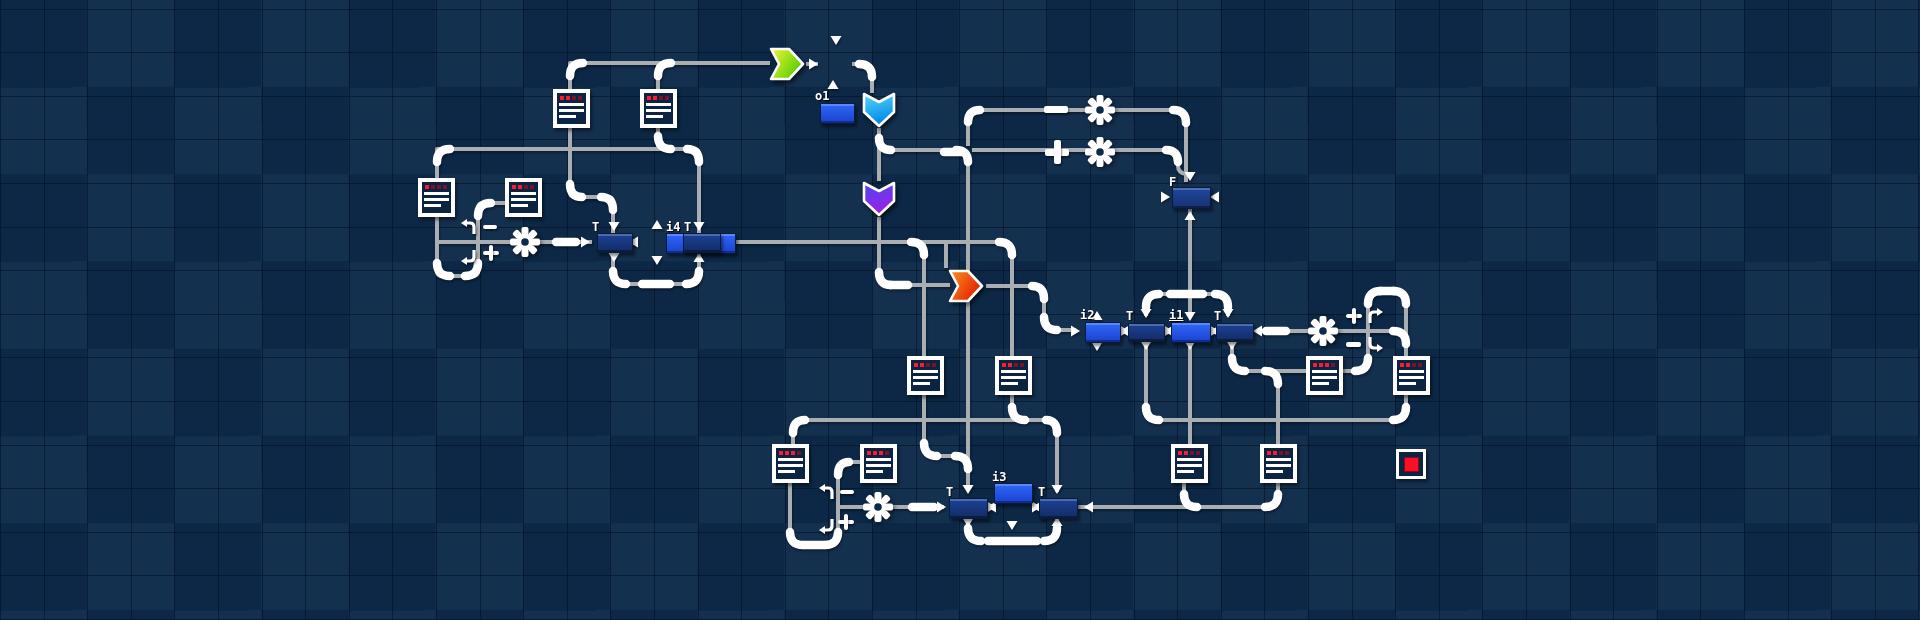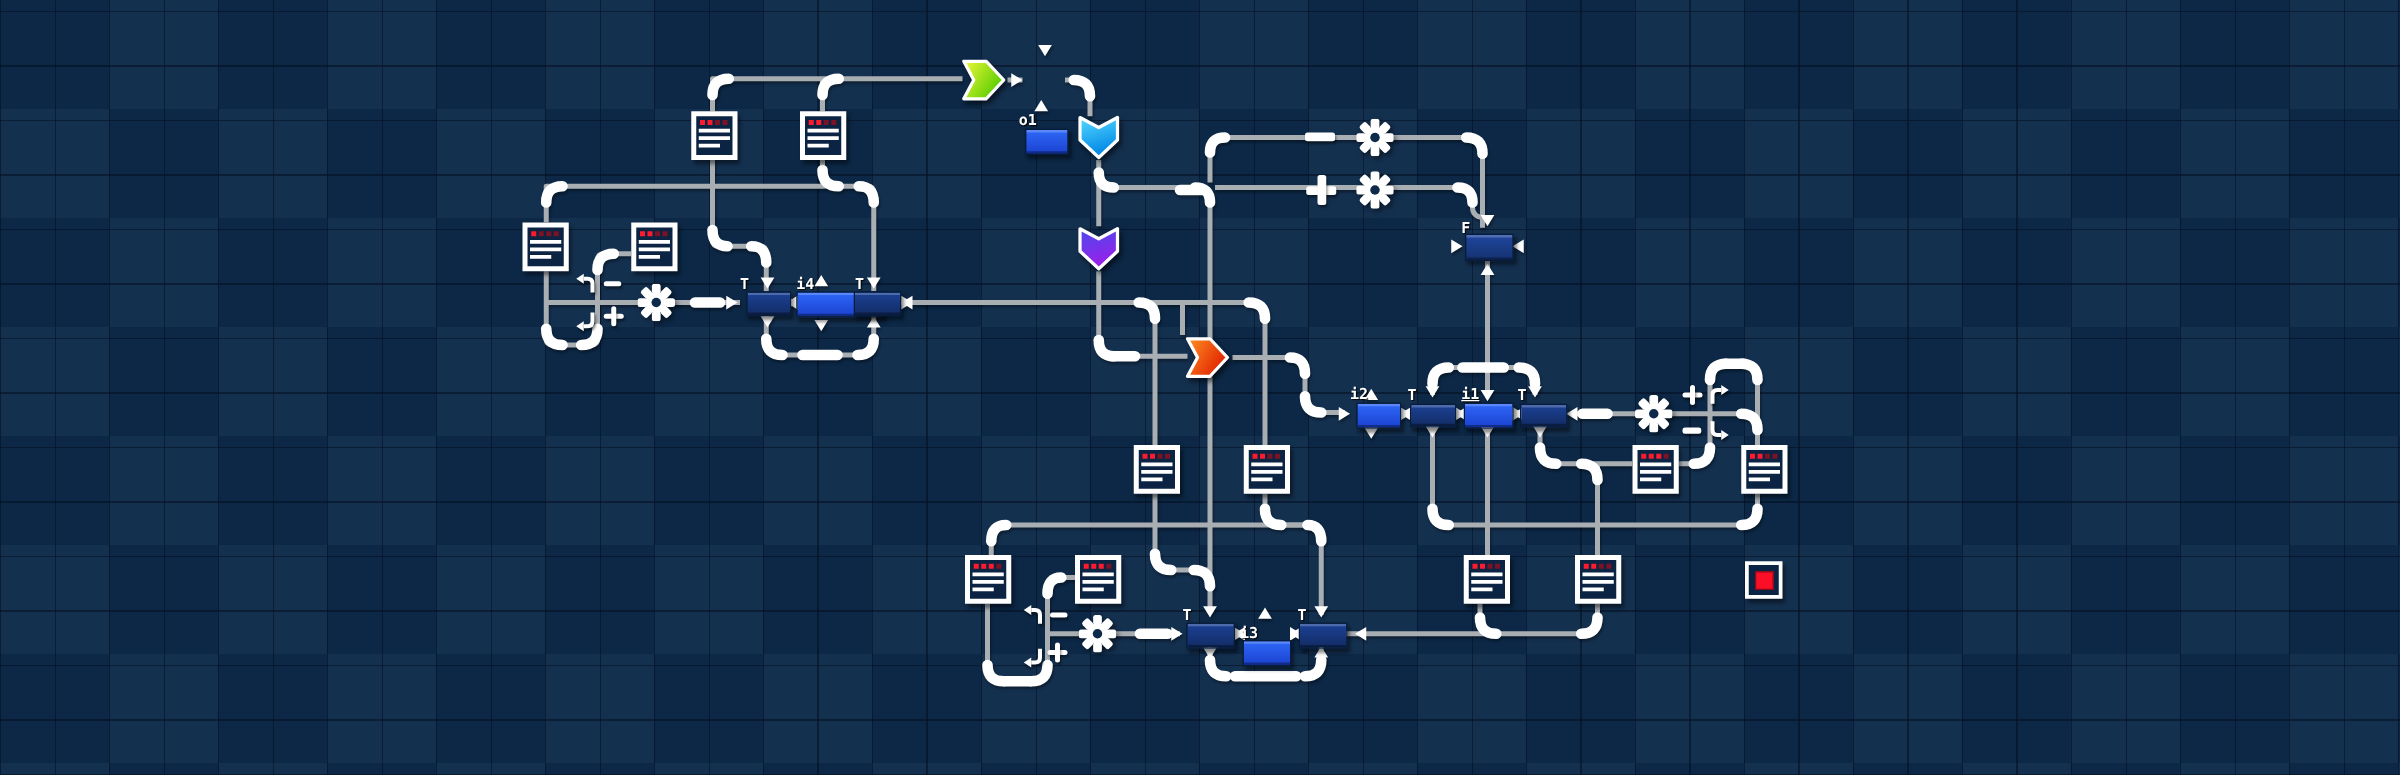--- a/index.html
+++ b/index.html
@@ -199,21 +199,21 @@
         <polygon points="1012,530 1006.5,521 1017.5,521"></polygon>
       </g>
   </svg>
   <div id="components">
       <div class="node" style="left: 820px; top: 55px; width: 33px; height: 19px; background: linear-gradient(rgb(47, 104, 248), rgb(27, 65, 207)); margin-top: 48px;">
         <span class="node-label" style="left: -6px; top: -14px;">o1</span>
       </div>
       <div class="node" style="left: 597px; top: 233px; width: 34px; height: 18px; background: linear-gradient(rgb(28, 66, 150), rgb(18, 43, 99));">
         <span class="node-label" style="left: -6px; top: -13px;">T</span>
       </div>
-      <div class="node" style="left: 637px; top: 233px; width: 40px; height: 19px; background: linear-gradient(rgb(47, 104, 248), rgb(27, 65, 207)); padding-left: 28px;">
+      <div class="node" style="left: 666px; top: 233px; width: 40px; height: 19px; background: linear-gradient(rgb(47, 104, 248), rgb(27, 65, 207)); padding-left: 28px;">
         <span class="node-label" style="left: -1px; top: -13px;">i4</span>
       </div>
       <div class="node" style="left: 683px; top: 233px; width: 36px; height: 18px; background: linear-gradient(rgb(28, 66, 150), rgb(18, 43, 99));">
         <span class="node-label" style="left: 0px; top: -13px;">T</span>
       </div>
       <div class="node" style="left: 1172px; top: 187px; width: 37px; height: 20px; background: linear-gradient(rgb(32, 71, 159), rgb(21, 49, 111));">
         <span class="node-label" style="left: -4px; top: -12px;">F</span>
       </div>
       <div class="node" style="left: 1085px; top: 322px; width: 34px; height: 19px; background: linear-gradient(rgb(47, 104, 248), rgb(27, 65, 207));">
         <span class="node-label" style="left: -6px; top: -14px;">i2</span>
@@ -223,21 +223,21 @@
       </div>
       <div class="node" style="left: 1171px; top: 322px; width: 38px; height: 19px; background: linear-gradient(rgb(47, 104, 248), rgb(27, 65, 207));">
         <span class="node-label" style="left: -3px; top: -14px; text-decoration: underline;">i1</span>
       </div>
       <div class="node" style="left: 1216px; top: 323px; width: 36px; height: 17px; background: linear-gradient(rgb(28, 66, 150), rgb(18, 43, 99));">
         <span class="node-label" style="left: -3px; top: -14px;">T</span>
       </div>
       <div class="node" style="left: 949px; top: 498px; width: 37px; height: 19px; background: linear-gradient(rgb(28, 66, 150), rgb(18, 43, 99));">
         <span class="node-label" style="left: -4px; top: -13px;">T</span>
       </div>
-      <div class="node" style="left: 994px; top: 512px; width: 37px; height: 19px; background: linear-gradient(rgb(47, 104, 248), rgb(27, 65, 207));">
+      <div class="node" style="left: 994px; top: 483px; width: 37px; height: 19px; background: linear-gradient(rgb(47, 104, 248), rgb(27, 65, 207));">
         <span class="node-label" style="left: -3px; top: -13px;">i3</span>
       </div>
       <div class="node" style="left: 1039px; top: 498px; width: 37px; height: 19px; background: linear-gradient(rgb(28, 66, 150), rgb(18, 43, 99));">
         <span class="node-label" style="left: -2px; top: -13px;">T</span>
       </div>
       <div class="membox" style="left: 553px; top: 89px;">
         <div class="dotrow">
           <div class="dot" style="background: rgb(255, 26, 46);"></div>
           <div class="dot" style="background: rgb(255, 26, 46);"></div>
           <div class="dot" style="background: rgb(124, 18, 38);"></div>

